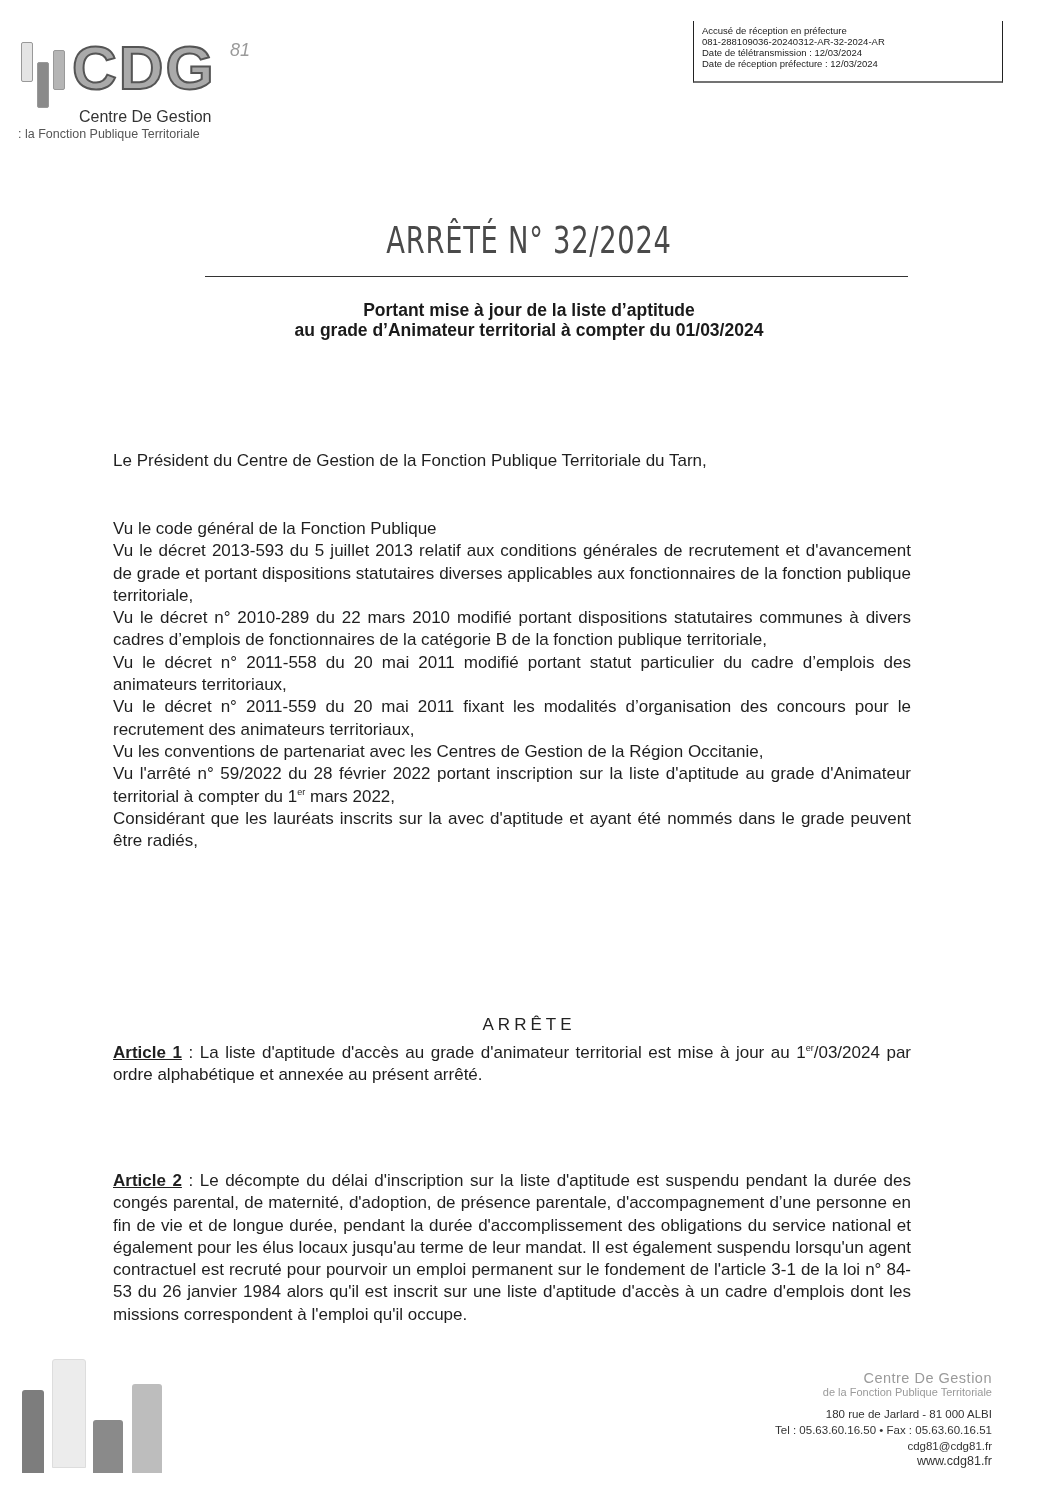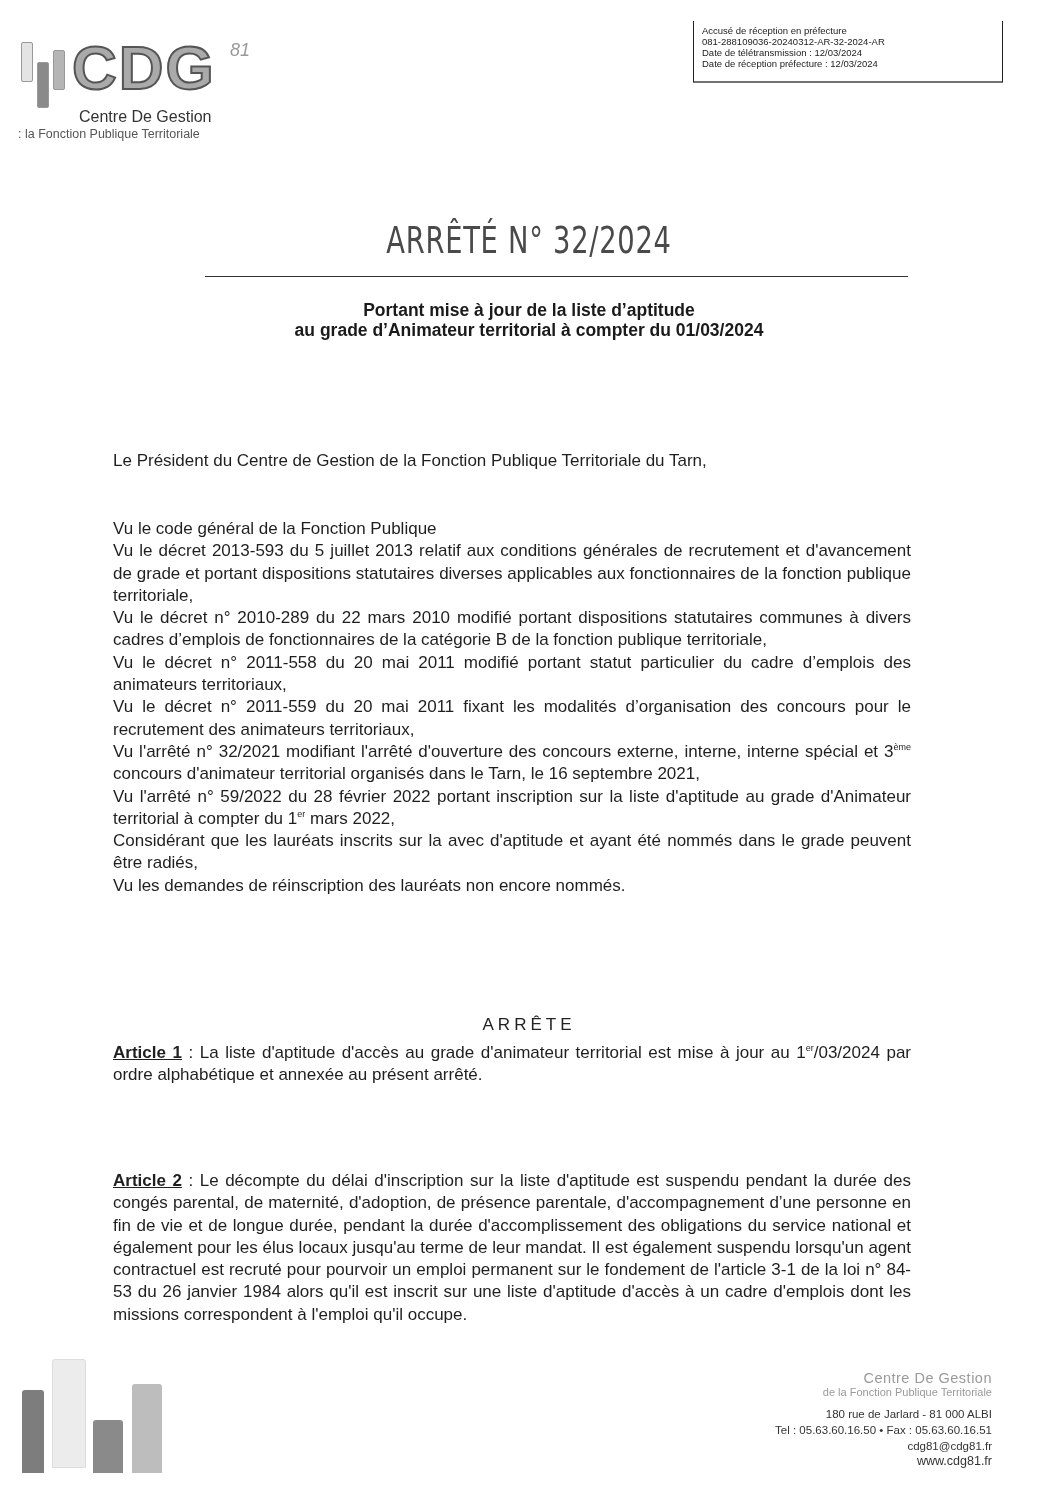--- a/index.html
+++ b/index.html
@@ -88,24 +88,23 @@
 </div>
 
 <div class="body-text president">Le Président du Centre de Gestion de la Fonction Publique Territoriale du Tarn,</div>
 
 <div class="body-text visas">
   <p>Vu le code général de la Fonction Publique</p>
   <p>Vu le décret 2013-593 du 5 juillet 2013 relatif aux conditions générales de recrutement et d'avancement de grade et portant dispositions statutaires diverses applicables aux fonctionnaires de la fonction publique territoriale,</p>
   <p>Vu le décret n° 2010-289 du 22 mars 2010 modifié portant dispositions statutaires communes à divers cadres d’emplois de fonctionnaires de la catégorie B de la fonction publique territoriale,</p>
   <p>Vu le décret n° 2011-558 du 20 mai 2011 modifié portant statut particulier du cadre d’emplois des animateurs territoriaux,</p>
   <p>Vu le décret n° 2011-559 du 20 mai 2011 fixant les modalités d’organisation des concours pour le recrutement des animateurs territoriaux,</p>
-  <p><span>Vu l'arrêté n° 32/2021 modifiant l'arrêté d'ouverture des concours externe, interne, interne spécial et 3</span><sup>ème</sup><span> concours d'animateur territorial organisés dans le Tarn, le 16 septembre 2021,</span></p>
+  <p>Vu les conventions de partenariat avec les Centres de Gestion de la Région Occitanie,</p>
   <p><span>Vu l'arrêté n° 59/2022 du 28 février 2022 portant inscription sur la liste d'aptitude au grade d'Animateur territorial à compter du 1</span><sup>er</sup><span> mars 2022,</span></p>
   <p>Considérant que les lauréats inscrits sur la avec d'aptitude et ayant été nommés dans le grade peuvent être radiés,</p>
-  <p>Vu les demandes de réinscription des lauréats non encore nommés.</p>
 </div>
 
 <div class="arrete-head">ARRÊTE</div>
 
 <div class="body-text article1"><span class="art-label">Article 1</span><span> : La liste d'aptitude d'accès au grade d'animateur territorial est mise à jour au 1</span><sup>er</sup><span>/03/2024 par ordre alphabétique et annexée au présent arrêté.</span></div>
 
 <div class="body-text article2"><span class="art-label">Article 2</span><span> : Le décompte du délai d'inscription sur la liste d'aptitude est suspendu pendant la durée des congés parental, de maternité, d'adoption, de présence parentale, d'accompagnement d’une personne en fin de vie et de longue durée, pendant la durée d'accomplissement des obligations du service national et également pour les élus locaux jusqu'au terme de leur mandat. Il est également suspendu lorsqu'un agent contractuel est recruté pour pourvoir un emploi permanent sur le fondement de l'article 3-1 de la loi n° 84-53 du 26 janvier 1984 alors qu'il est inscrit sur une liste d'aptitude d'accès à un cadre d'emplois dont les missions correspondent à l'emploi qu'il occupe.</span></div>
 
 <div class="footer-bars">
   <div class="fb fb1"></div>

